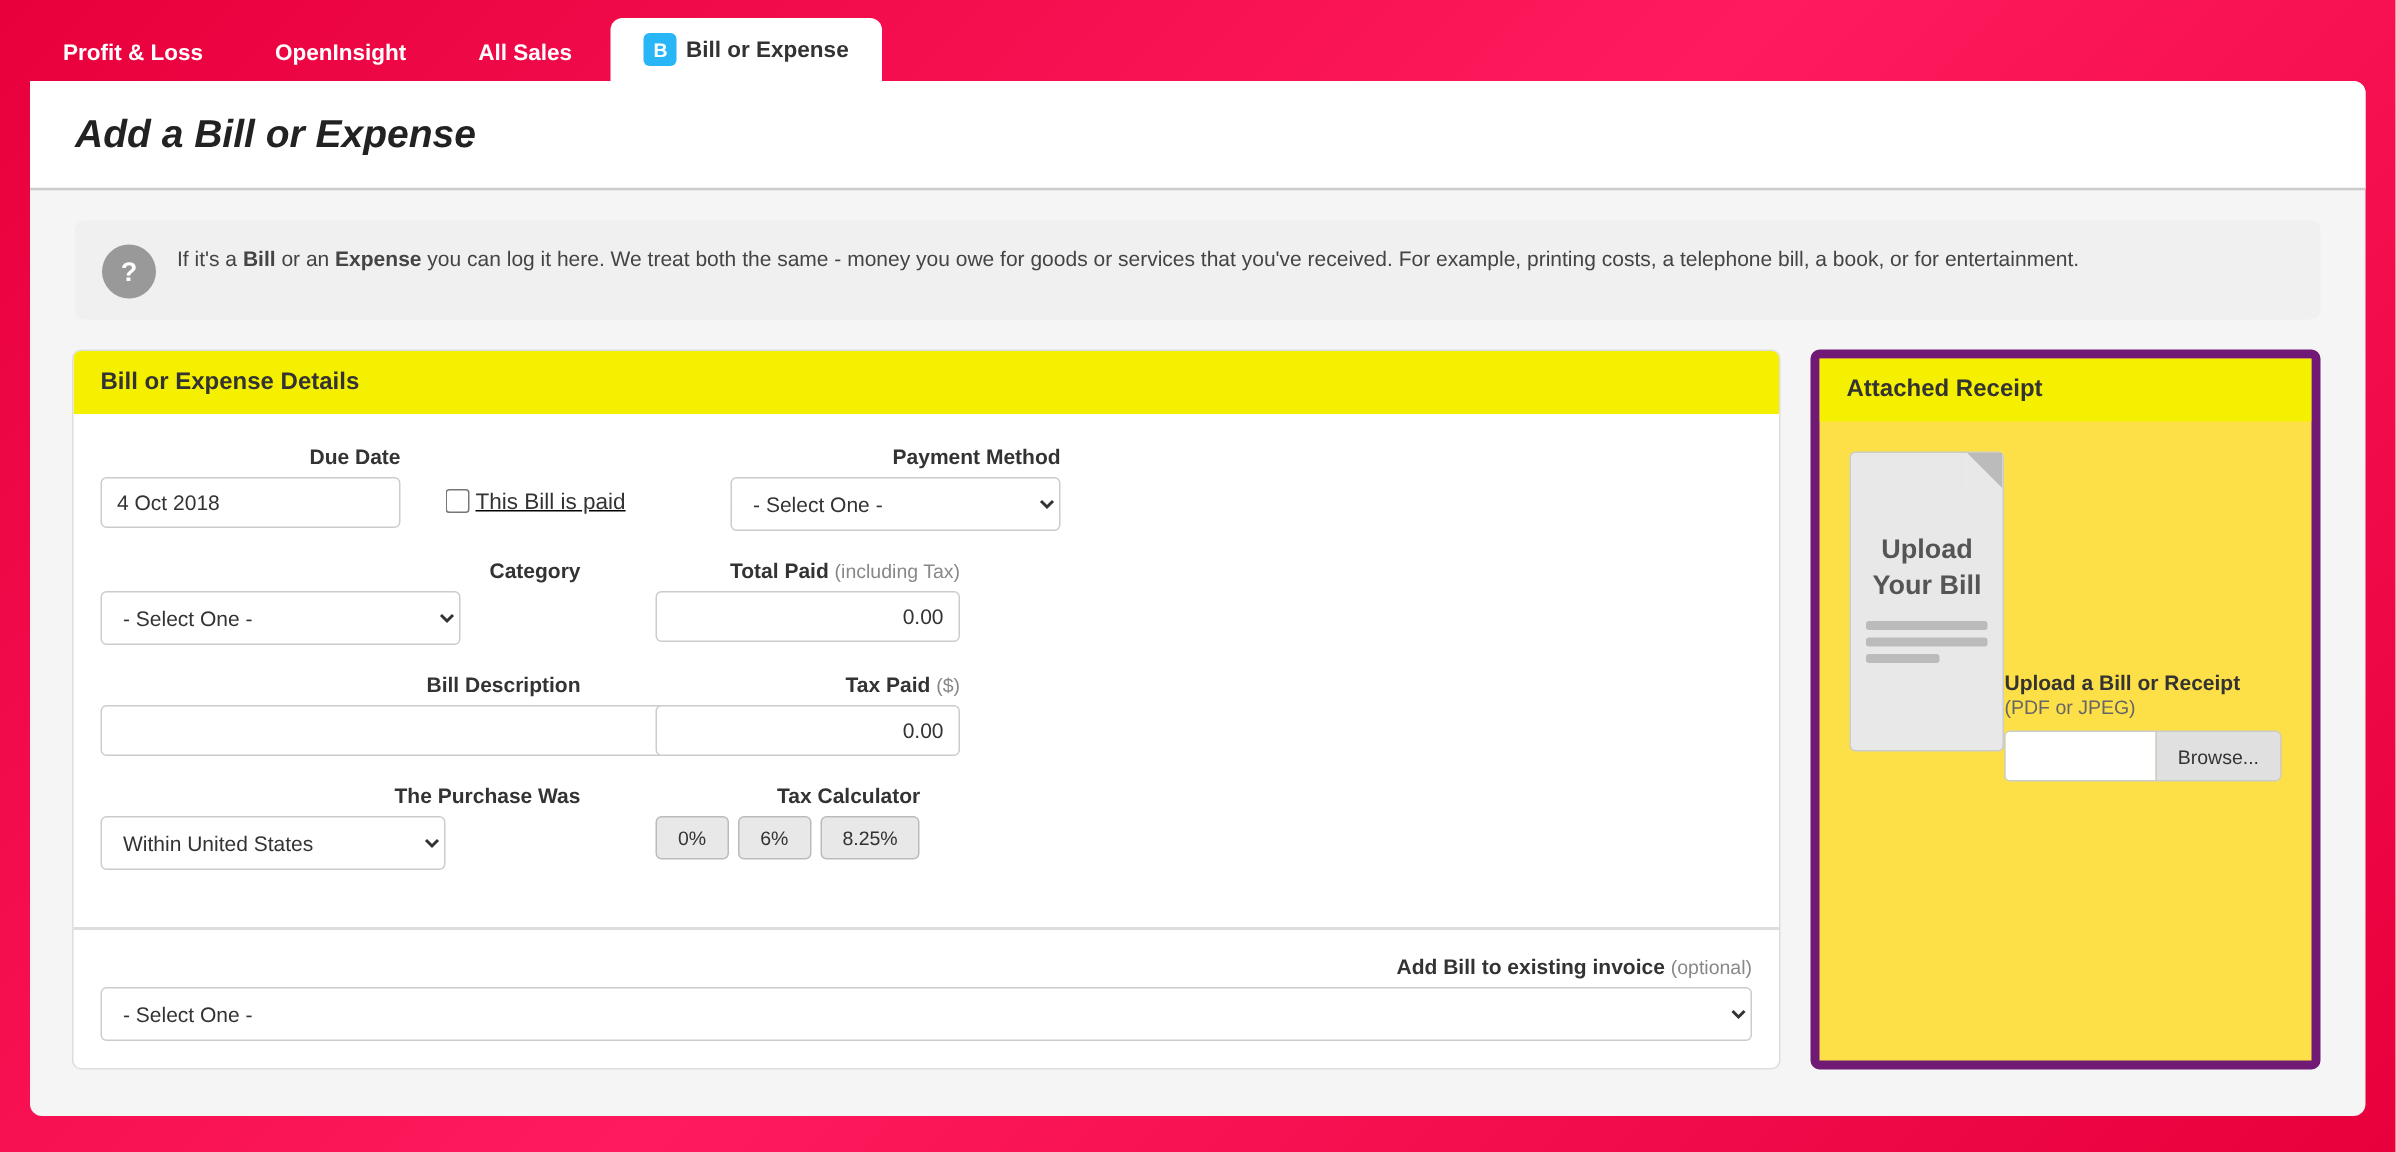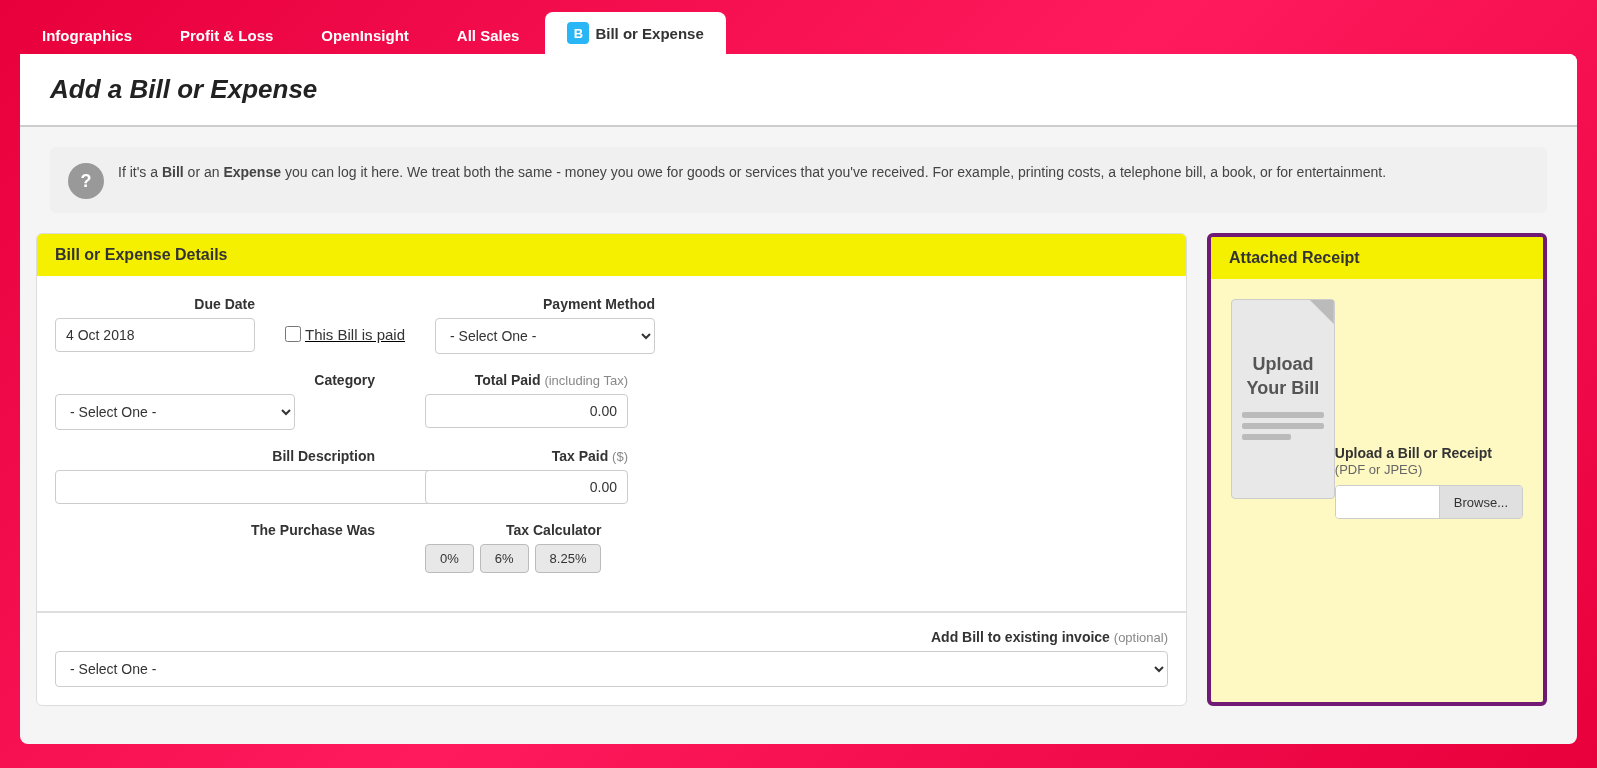--- a/index.html
+++ b/index.html
@@ -96,34 +96,34 @@
     .info-text {
       font-size: 14px;
       color: #444;
       line-height: 1.6;
     }
 
     
     .form-area {
       display: flex;
       gap: 20px;
-      padding: 0 30px 30px 16px;
+      padding: 0 30px 30px 28px;
     }
 
     .left-panel {
       flex: 1;
       background: #fff;
       border: 1px solid #ddd;
       border-radius: 6px;
       overflow: hidden;
     }
     .right-panel {
       width: 340px;
-      background: #fef9c3;
-      border: 4px solid #701a75;
+      background: #fde047;
+      border: 6px solid #701a75;
       border-radius: 6px;
       overflow: hidden;
     }
 
     .panel-header {
       background: #f5f000;
       padding: 12px 18px;
       font-size: 16px;
       font-weight: bold;
       color: #333;
@@ -310,21 +310,20 @@
     }
 
     .optional-section {
       padding: 0 18px 18px 18px;
     }
   </style>
 </head>
 <body>
 
 <div class="tab-bar">
-  <button class="tab">Infographics</button>
   <button class="tab">Profit &amp; Loss</button>
   <button class="tab">OpenInsight</button>
   <button class="tab">All Sales</button>
   <button class="tab active">
     <span class="tab-icon-b">B</span>
     <span>Bill or Expense</span>
   </button>
 </div>
 
 <div class="main-content">
@@ -350,21 +349,21 @@
 
         <div class="form-row">
           <div style="width:200px;">
             <label class="field-label">Due Date</label>
             <input type="text" class="date-input" value="4 Oct 2018" style="">
           </div>
           <div class="checkbox-row">
             <input type="checkbox" style="">
             <span class="checkbox-label">This Bill is paid</span>
           </div>
-          <div style="">
+          <div style="margin-left:40px;">
             <label class="field-label">Payment Method</label>
             <select class="payment-select">
               <option>- Select One -</option>
               <option>Cash</option>
               <option>Credit Card</option>
               <option>Bank Transfer</option>
               <option>Check</option>
             </select>
           </div>
         </div>
@@ -398,20 +397,24 @@
             <label class="field-label">
               <span>Tax Paid</span> <span class="field-sublabel">($)</span>
             </label>
             <input type="text" class="amount-input" value="0.00" style="">
           </div>
         </div>
 
         <div class="form-row">
           <div style="width:320px;">
             <label class="field-label">The Purchase Was</label>
+            <select style="width:230px;">
+              <option>Within United States</option>
+              <option>Outside United States</option>
+            </select>
           </div>
           <div style="margin-left:20px;">
             <label class="field-label">Tax Calculator</label>
             <div class="tax-buttons">
               <button class="tax-btn">0%</button>
               <button class="tax-btn">6%</button>
               <button class="tax-btn">8.25%</button>
             </div>
           </div>
         </div>

